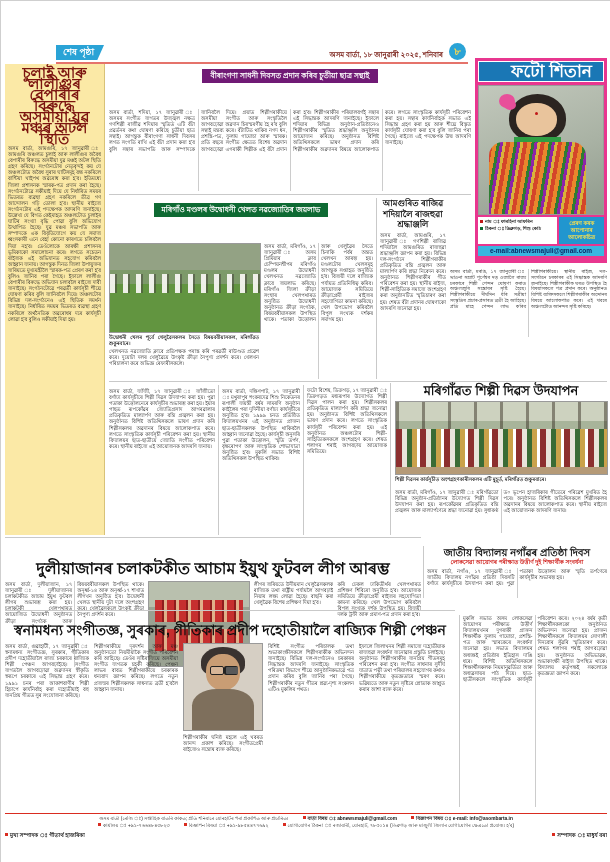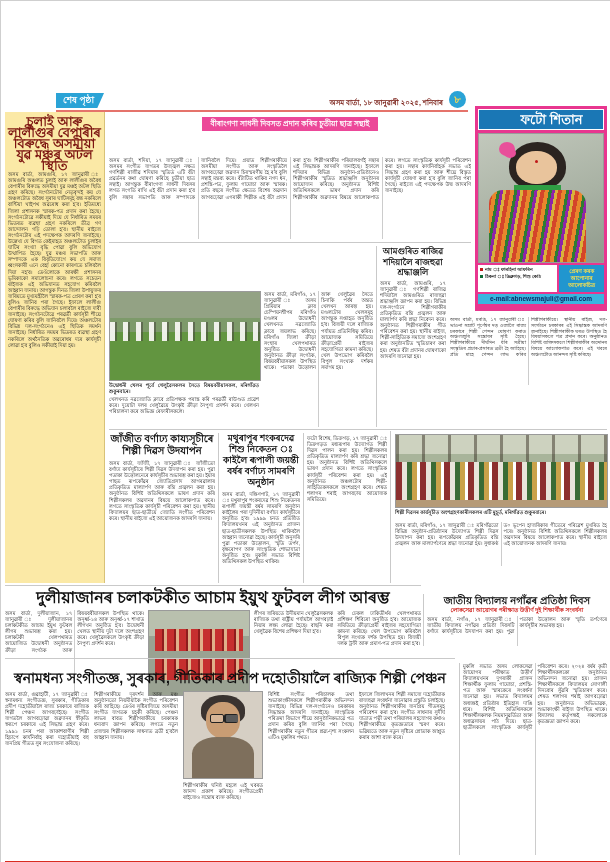--- a/index.html
+++ b/index.html
@@ -1,47 +1,47 @@
 <!DOCTYPE html>
 <html><head>
 <meta charset="utf-8">
 <style>
   html,body{margin:0;padding:0;background:#e9e9e9;}
   .page{position:relative;width:610px;height:862px;margin:0 auto;background:#ffffff;
         font-family:"Liberation Sans",sans-serif;overflow:hidden;border:1px solid #cfcfcf;}
-  .abs{position:absolute;box-sizing:border-box;margin-top:48px;}
+  .abs{position:absolute;box-sizing:border-box;}
   .t{font-size:5px;line-height:6.1px;text-align:justify;color:#1c1c1c;overflow:hidden;}
   .cols2{column-count:2;column-gap:5px;column-rule:0.5px solid #cccccc;}
   .cols4{column-count:4;column-gap:6px;column-rule:0.5px solid #cccccc;}
   .hl{font-weight:bold;color:#0f0f0f;text-align:center;}
   .nowrap{white-space:nowrap;}
   .rule-h{border-top:1px solid #c9c9c9;}
   .vline{border-left:0.5px solid #c9c9c9;}
   
   .tab{background:#2aa3d6;color:#fff;font-weight:bold;font-size:9px;line-height:15px;
        padding:0 10px 0 7px;clip-path:polygon(0 0,100% 0,86% 100%,0 100%);}
   .dateline{font-size:7px;color:#7a2018;font-weight:bold;}
   .badge{width:17px;height:17px;border-radius:50%;background:#2aa3d6;color:#ffd94d;
          font-weight:bold;font-size:10px;line-height:17px;text-align:center;}
   .hdr-rule{border-top:2px solid #e5736b;}
   
   .sidebar{background:#fbe9a6;padding:4px 3px;border-right:0.5px solid #d8c278;}
-  .sb-head{color:#7c1410;font-weight:bold;font-size:13px;line-height:11px;text-align:center;}
+  .sb-head{color:#7c1410;font-weight:bold;font-size:15px;line-height:11px;text-align:center;font-family:Liberation Serif, serif;}
   .sb-sub{background:#f3c8ad;color:#151515;font-weight:bold;font-size:8px;line-height:9.5px;
           text-align:center;padding:3px 2px;margin:4px 0;}
   
-  .kicker{display:inline-block;background:#ec4899;color:#fff;font-weight:bold;font-size:7.5px;
+  .kicker{display:inline-block;background:#701a75;color:#fff;font-weight:bold;font-size:7.5px;
           line-height:9px;padding:2.5px 8px;}
   .kicker-green{display:inline-block;background:#0e6a33;color:#fff;font-weight:bold;font-size:7.5px;
           line-height:9px;padding:2.5px 8px;}
   .lead-hl{font-size:21px;line-height:24px;letter-spacing:-0.3px;}
   .prem-hl{font-size:19px;line-height:22px;letter-spacing:-0.4px;}
   
   .panel{background:#e8368f;padding:3px;}
-  .panel-title{background:#1a77b5;color:#ffffff;font-weight:bold;font-size:13px;line-height:19px;
+  .panel-title{background:#1a77b5;color:#ffffff;font-weight:bold;font-size:17px;line-height:19px;
                text-align:center;border:1px solid #ffffff;padding-left:21px;}
   .cap-box{background:#ffffff;padding:2px 2px;}
   .cap-line{font-size:4.6px;line-height:6.5px;color:#111;font-weight:bold;white-space:nowrap;overflow:hidden;}
   .sq{display:inline-block;width:3px;height:3px;margin-right:2px;vertical-align:middle;}
   .send-box{background:#2196cf;color:#ffe24a;font-weight:bold;font-size:5.5px;line-height:7px;
             text-align:center;padding:3px 1px;}
   .email-strip{background:#39b6e0;color:#0b2a66;font-weight:bold;font-size:6.5px;line-height:10px;text-align:center;}
   
   .ph{position:relative;overflow:hidden;border:0.5px solid #9a9a9a;}
   .girl-bg{background:linear-gradient(160deg,#c2c8bc 0%,#a9b2a4 55%,#8f9a8c 100%);}
@@ -121,20 +121,21 @@
       <div class="cap-box" style="width:78px;">
         <div class="cap-line"><span class="sq" style="background:#c01818;"></span><span>নাম ঃ ফাৰহিনা আফৰিন</span></div>
         <div class="cap-line"><span class="sq" style="background:#0e6a33;"></span><span>ঠিকনা ঃ ডিব্ৰুগড়, শিশু কোঠ</span></div>
       </div>
       <div class="send-box" style="width:44px;">প্ৰেৰণ কৰক আপোনাৰ আলোকচিত্ৰ</div>
     </div>
     <div class="email-strip" style="margin-top:2px;">e-mail:abnewsmajuli@gmail.com</div>
   </div>
 
   <div class="abs" style="left:108px;top:197px;width:264px;text-align:center;">
+    <div class="kicker-green">মৰিগাঁও মণ্ডলৰ উদ্বোধনী খেলত নৱজ্যোতিৰ জয়লাভ</div>
   </div>
   <div class="abs" style="left:108px;top:242px;width:264px;height:136px;display:flex;gap:5px;">
     <div style="width:150px;">
       <div class="ph field-bg" style="width:150px;height:88px;">
         <div class="f-players"></div>
       </div>
       <div class="caption" style="height:13px;margin-top:1px;">উদ্বোধনী খেলৰ পূৰ্বে খেলুৱৈসকলৰ সৈতে বিষয়ববীয়াসকল, মৰিগাঁৱত শুকুৰবাৰে।</div>
       <div class="t" style="height:30px;margin-top:1px;">খেলখনত নৱজ্যোতি ক্লাবে প্ৰতিপক্ষক পৰাস্ত কৰি পৰৱৰ্তী ৰাউণ্ডত প্ৰৱেশ কৰে। দুয়োটা দলৰ খেলুৱৈয়ে উৎকৃষ্ট ক্ৰীড়া নৈপুণ্য প্ৰদৰ্শন কৰে। খেলখন পৰিচালনা কৰে অভিজ্ঞ ৰেফাৰীসকলে।</div>
     </div>
     <div class="t cols2" style="width:109px;height:136px;">অসম বার্তা, মৰিগাঁও, ১৭ জানুৱাৰী ঃ অসম প্ৰিমিয়াৰ ক্লাব চেম্পিয়নশ্বীপৰ মৰিগাঁও মণ্ডলৰ উদ্বোধনী খেলখনত নৱজ্যোতি ক্লাবে জয়লাভ কৰিছে। মৰিগাঁও জিলা ক্ৰীড়া সংস্থাৰ খেলপথাৰত অনুষ্ঠিত উদ্বোধনী অনুষ্ঠানত ক্ৰীড়া সংগঠক, বিষয়ববীয়াসকল উপস্থিত থাকে। পতাকা উত্তোলন আৰু খেলুৱৈৰ সৈতে চিনাকি পৰ্বৰ অন্তত খেলখন আৰম্ভ হয়। মণ্ডলটোৰ খেলসমূহ আগন্তুক সপ্তাহত অনুষ্ঠিত হ'ব। বিজয়ী দলে ৰাজ্যিক পৰ্যায়ত প্ৰতিনিধিত্ব কৰিব। আয়োজক সমিতিয়ে ক্ৰীড়াপ্ৰেমী ৰাইজৰ সহযোগিতা কামনা কৰিছে। খেল উপভোগ কৰিবলৈ বিপুল সংখ্যক দৰ্শকৰ সমাগম হয়।</div>
@@ -145,45 +146,44 @@
     <div class="t" style="height:130px;margin-top:2px;">অসম বার্তা, আমগুৰি, ১৭ জানুৱাৰী ঃ গণশিল্পী ৰাজিৱ শদিয়ালৈ আমগুৰিত ৰাজহুৱা শ্ৰদ্ধাঞ্জলি জ্ঞাপন কৰা হয়। বিভিন্ন দল-সংগঠনে শিল্পীগৰাকীৰ প্ৰতিকৃতিত বন্তি প্ৰজ্বলন আৰু মাল্যাৰ্পণ কৰি শ্ৰদ্ধা নিবেদন কৰে। অনুষ্ঠানত শিল্পীগৰাকীৰ গীত পৰিবেশন কৰা হয়। স্থানীয় ৰাইজ, শিল্পী-সাহিত্যিক সমাজে অংশগ্ৰহণ কৰা অনুষ্ঠানটিত স্মৃতিচাৰণ কৰা হয়। শেষত বঁটা প্ৰদানৰ ঘোষণাকো আদৰণি জনোৱা হয়।</div>
   </div>
 
   <div class="abs" style="left:449px;top:265px;width:157px;">
     <div class="t cols2" style="height:68px;margin-top:3px;font-size:4.7px;line-height:5.8px;">অসম বার্তা, মৰঙি, ১৭ জানুৱাৰী ঃ ভাওনা সম্ৰাট পূৰ্ণেশ্বৰ দত্ত ওজালৈ ৰাজ্য চৰকাৰে শিল্পী পেন্সন ঘোষণা কৰাত অঞ্চলজুৰি সন্তোষৰ সৃষ্টি হৈছে। শিল্পীগৰাকীয়ে দীৰ্ঘদিন ধৰি সত্ৰীয়া সংস্কৃতিৰ প্ৰচাৰ-প্ৰসাৰত ব্ৰতী হৈ আহিছে। প্ৰতি মাহে পেন্সন লাভ কৰিব শিল্পীগৰাকীয়ে। স্থানীয় ৰাইজ, দল-সংগঠনে চৰকাৰৰ এই সিদ্ধান্তক আদৰণি জনাইছে। শিল্পীগৰাকীক ঘৰত উপস্থিত হৈ বিষয়াসকলে পত্ৰ প্ৰদান কৰে। অনুষ্ঠানত বিশিষ্ট ব্যক্তিসকলে শিল্পীগৰাকীৰ অৱদানৰ বিষয়ে আলোকপাত কৰে। এই খবৰে অঞ্চলটোত আনন্দৰ সৃষ্টি কৰিছে।</div>
   </div>
 
   <div class="abs rule-h" style="left:108px;top:380px;width:498px;"></div>
 
   <div class="abs" style="left:108px;top:384px;width:106px;height:150px;">
-    <div class="hl h-mid">জাঁজীত বৰ্ণাঢ্য কায্যসূচীৰে শিল্পী দিৱস উদযাপন</div>
     <div class="t" style="height:106px;margin-top:3px;">অসম বার্তা, জাঁজী, ১৭ জানুৱাৰী ঃ জাঁজীতো বৰ্ণাঢ্য কাৰ্যসূচীৰে শিল্পী দিৱস উদযাপন কৰা হয়। পুৱা পতাকা উত্তোলনেৰে কাৰ্যসূচীৰ শুভাৰম্ভ কৰা হয়। ইয়াৰ পাছত ৰূপকোঁৱৰ জ্যোতিপ্ৰসাদ আগৰৱালাৰ প্ৰতিকৃতিত মাল্যাৰ্পণ আৰু বন্তি প্ৰজ্বলন কৰা হয়। অনুষ্ঠানত বিশিষ্ট অতিথিসকলে ভাষণ প্ৰদান কৰি শিল্পীসকলৰ অৱদানৰ বিষয়ে আলোকপাত কৰে। লগতে সাংস্কৃতিক কাৰ্যসূচী পৰিবেশন কৰা হয়। স্থানীয় বিদ্যালয়ৰ ছাত্ৰ-ছাত্ৰীয়ে জ্যোতি সংগীত পৰিবেশন কৰে। স্থানীয় ৰাইজে এই আয়োজনক আদৰণি জনায়।</div>
   </div>
 
   <div class="abs vline" style="left:217px;top:384px;width:82px;height:150px;padding-left:3px;">
-    <div class="hl h-midb">মথুৰাপুৰ শংকৰদেৱ শিশু নিকেতন ঃ কাইলৈ ৰূপালী জয়ন্তী বৰ্ষৰ বৰ্ণাঢ্য সামৰণি অনুষ্ঠান</div>
     <div class="t" style="height:96px;margin-top:3px;">অসম বার্তা, দক্ষিণপাট, ১৭ জানুৱাৰী ঃ মথুৰাপুৰ শংকৰদেৱ শিশু নিকেতনৰ ৰূপালী জয়ন্তী বৰ্ষৰ সামৰণি অনুষ্ঠান কাইলৈৰ পৰা দুদিনীয়া বৰ্ণাঢ্য কাৰ্যসূচীৰে অনুষ্ঠিত হ'ব। ১৯৯৯ চনত প্ৰতিষ্ঠিত বিদ্যালয়খনৰ এই অনুষ্ঠানত প্ৰাক্তন ছাত্ৰ-ছাত্ৰীসকলক উপস্থিত থাকিবলৈ আহ্বান জনোৱা হৈছে। কাৰ্যসূচী অনুসৰি পুৱা পতাকা উত্তোলন, স্মৃতি তৰ্পণ, বৃক্ষৰোপণ আৰু সাংস্কৃতিক শোভাযাত্ৰা অনুষ্ঠিত হ'ব। মুকলি সভাত বিশিষ্ট অতিথিসকল উপস্থিত থাকিব।</div>
   </div>
 
   <div class="abs vline" style="left:302px;top:384px;width:84px;height:150px;padding-left:3px;">
     <div class="t" style="height:116px;margin-top:2px;">ফটো বিশেষ, ডিক্ৰগড়, ১৭ জানুৱাৰী ঃ ডিক্ৰগড়ত মধ্যৰূপাৰ উদ্যোগত শিল্পী দিৱস পালন কৰা হয়। শিল্পীসকলৰ প্ৰতিকৃতিত মাল্যাৰ্পণ কৰি শ্ৰদ্ধা জনোৱা হয়। অনুষ্ঠানত বিশিষ্ট অতিথিসকলে ভাষণ প্ৰদান কৰে। লগতে সাংস্কৃতিক কাৰ্যসূচী পৰিবেশন কৰা হয়। এই অনুষ্ঠানত অঞ্চলটোৰ শিল্পী-সাহিত্যিকসকলে অংশগ্ৰহণ কৰে। শেষত শলাগৰ শৰাই আগবঢ়ায় আয়োজক সমিতিয়ে।</div>
   </div>
 
   <div class="abs vline" style="left:389px;top:382px;width:217px;height:152px;padding-left:4px;">
+    <div class="hl h-d nowrap">মৰিগাঁৱত শিল্পী দিৱস উদযাপন</div>
     <div class="ph group-bg" style="width:211px;height:72px;margin-top:3px;">
       <div class="gr-trees"></div>
       <div class="gr-people"></div>
     </div>
     <div class="caption" style="height:12px;margin-top:1px;">শিল্পী দিৱসৰ কাৰ্যসূচীত অংশগ্ৰহণকাৰীসকলৰ এটি মুহূৰ্ত, মৰিগাঁৱত শুকুৰবাৰে।</div>
     <div class="t cols2" style="height:44px;margin-top:1px;">অসম বার্তা, মৰিগাঁও, ১৭ জানুৱাৰী ঃ মৰিগাঁৱতো বিভিন্ন অনুষ্ঠান-প্ৰতিষ্ঠানৰ উদ্যোগত শিল্পী দিৱস উদযাপন কৰা হয়। ৰূপকোঁৱৰৰ প্ৰতিকৃতিত বন্তি প্ৰজ্বলন আৰু মাল্যাৰ্পণেৰে শ্ৰদ্ধা জনোৱা হয়। সুধাকণ্ঠ ড০ ভূপেন হাজৰিকাৰ গীতেৰে পৰিৱেশ মুখৰিত হৈ পৰে। অনুষ্ঠানত বিশিষ্ট অতিথিসকলে শিল্পীসকলৰ অৱদানৰ বিষয়ে আলোকপাত কৰে। স্থানীয় ৰাইজে এই আয়োজনক আদৰণি জনায়।</div>
   </div>
 
   <div class="abs rule-h" style="left:4px;top:536px;width:416px;"></div>
 
-  <div class="abs" style="left:4px;top:539px;width:416px;">
+  <div class="abs" style="left:4px;top:558px;width:416px;">
     <div class="hl h-foot nowrap">দুলীয়াজানৰ চলাকটকীত আচাম ইয়ুথ ফুটবল লীগ আৰম্ভ</div>
     <div style="display:flex;gap:4px;margin-top:3px;height:86px;">
       <div class="t cols2" style="width:140px;height:86px;">অসম বার্তা, দুলীয়াজান, ১৭ জানুৱাৰী ঃ দুলীয়াজানৰ চলাকটকীত আচাম ইয়ুথ ফুটবল লীগৰ শুভাৰম্ভ কৰা হয়। চলাকটকী খেলপথাৰত আয়োজিত উদ্বোধনী অনুষ্ঠানত ক্ৰীড়া সংগঠক আৰু বিষয়ববীয়াসকল উপস্থিত থাকে। অনূৰ্ধ্ব-১৪ আৰু অনূৰ্ধ্ব-১৭ শাখাত লীগখন অনুষ্ঠিত হ'ব। উদ্বোধনী খেলত স্থানীয় দুটা দলে অংশগ্ৰহণ কৰে। খেলুৱৈসকলে উৎকৃষ্ট ক্ৰীড়া নৈপুণ্য প্ৰদৰ্শন কৰে।</div>
       <div class="ph team-bg" style="width:100px;height:84px;">
         <div class="tm-row" style="top:22%;"></div>
         <div class="tm-row" style="top:56%;"></div>
       </div>
       <div class="t" style="width:80px;height:86px;">লীগৰ জৰিয়তে উদীয়মান খেলুৱৈসকলক ৰাজ্যিক তথা ৰাষ্ট্ৰীয় পৰ্যায়লৈ আগবঢ়াই নিয়াৰ লক্ষ্য লোৱা হৈছে। বাছনি কৰা খেলুৱৈক বিশেষ প্ৰশিক্ষণ দিয়া হ'ব।</div>
       <div class="t" style="width:84px;height:86px;">কৰি ঢেকল ঢাকিতীৰ্থৰ খেলপথাৰত প্ৰশিক্ষণ শিবিৰো অনুষ্ঠিত হ'ব। আয়োজক সমিতিয়ে ক্ৰীড়াপ্ৰেমী ৰাইজৰ সহযোগিতা কামনা কৰিছে। খেল উপভোগ কৰিবলৈ বিপুল সংখ্যক দৰ্শক উপস্থিত হয়। বিজয়ী দলক ট্ৰফী আৰু প্ৰমাণ-পত্ৰ প্ৰদান কৰা হ'ব।</div>
     </div>

